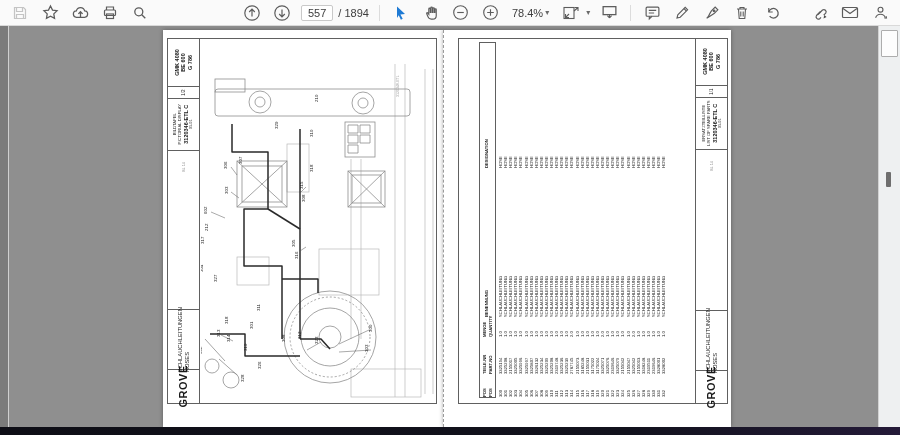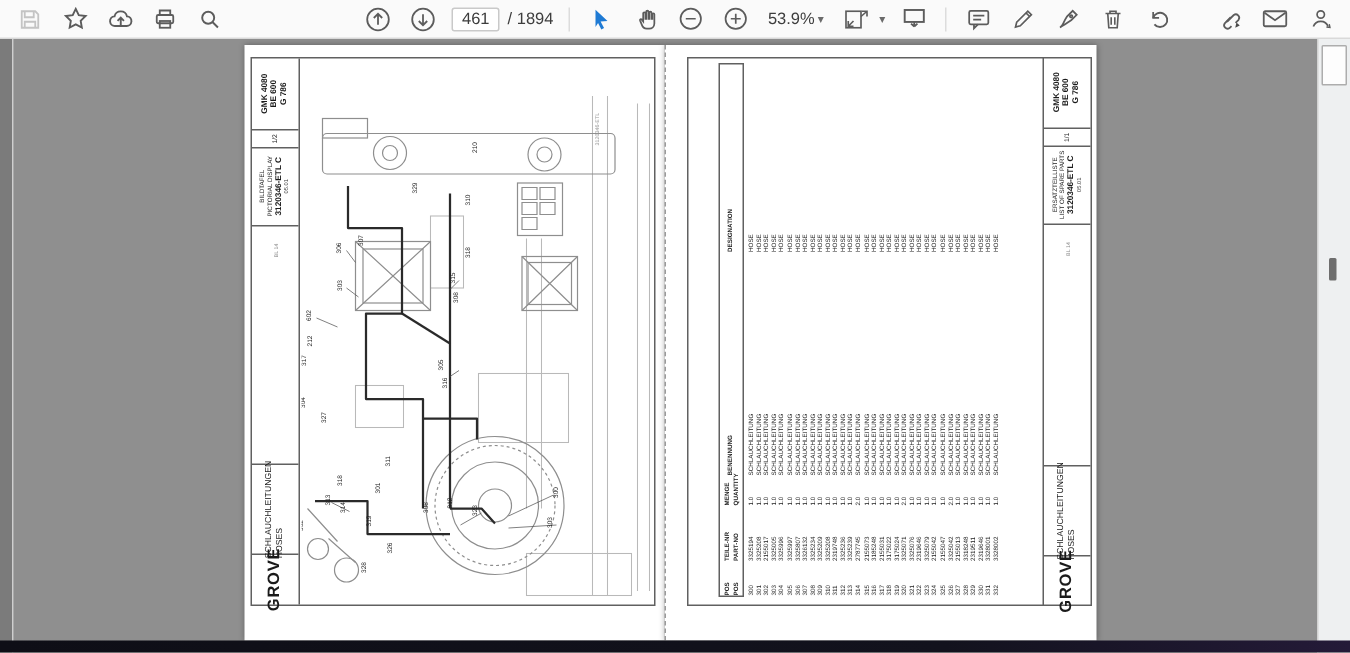--- a/index.html
+++ b/index.html
@@ -110,21 +110,21 @@
         <path d="M9 12.5v-7M6.2 8L9 5.2 11.8 8"></path>
     </svg>
   </div>
   <div class="tbtn">
     <svg width="18" height="18" viewBox="0 0 18 18" fill="none" stroke="#5c5c5c" stroke-width="1.2">
       <circle cx="9" cy="9" r="7.2"></circle>
         <path d="M9 5.5v7M6.2 10L9 12.8 11.8 10"></path>
     </svg>
   </div>
   <div class="pagebox">
-    <span class="cur">461</span>
+    <span class="cur">557</span>
     <span class="tot">/ 1894</span>
   </div>
   <div class="tsep"></div>
 
   <div class="tbtn">
     <svg width="16" height="16" viewBox="0 0 16 16">
       <path d="M4 1.5l8 7.5-4.6.4 2.3 4.3-1.8 1-2.2-4.4L4 13z" fill="#1e7ad4"></path>
     </svg>
   </div>
   <div class="tbtn">
@@ -137,21 +137,21 @@
       <circle cx="9" cy="9" r="7.2"></circle>
         <path d="M5.5 9h7"></path>
     </svg>
   </div>
   <div class="tbtn">
     <svg width="17" height="17" viewBox="0 0 18 18" fill="none" stroke="#5c5c5c" stroke-width="1.2">
       <circle cx="9" cy="9" r="7.2"></circle>
         <path d="M5.5 9h7M9 5.5v7"></path>
     </svg>
   </div>
-  <span class="zoomtxt">53.9%</span>
+  <span class="zoomtxt">78.4%</span>
   <span class="caret">▾</span>
 
   <div class="tbtn" style="margin-left:6px">
     <svg width="18" height="16" viewBox="0 0 18 16" fill="none" stroke="#5c5c5c" stroke-width="1.1">
       <rect x="2" y="2.5" width="10" height="11"></rect>
         <path d="M12 6l4-3.5M16 6V2.5h-3.5"></path>
         <path d="M7 9l-3.5 3.5M3.5 9v3.5H7"></path>
     </svg>
   </div>
   <span class="caret">▾</span>

